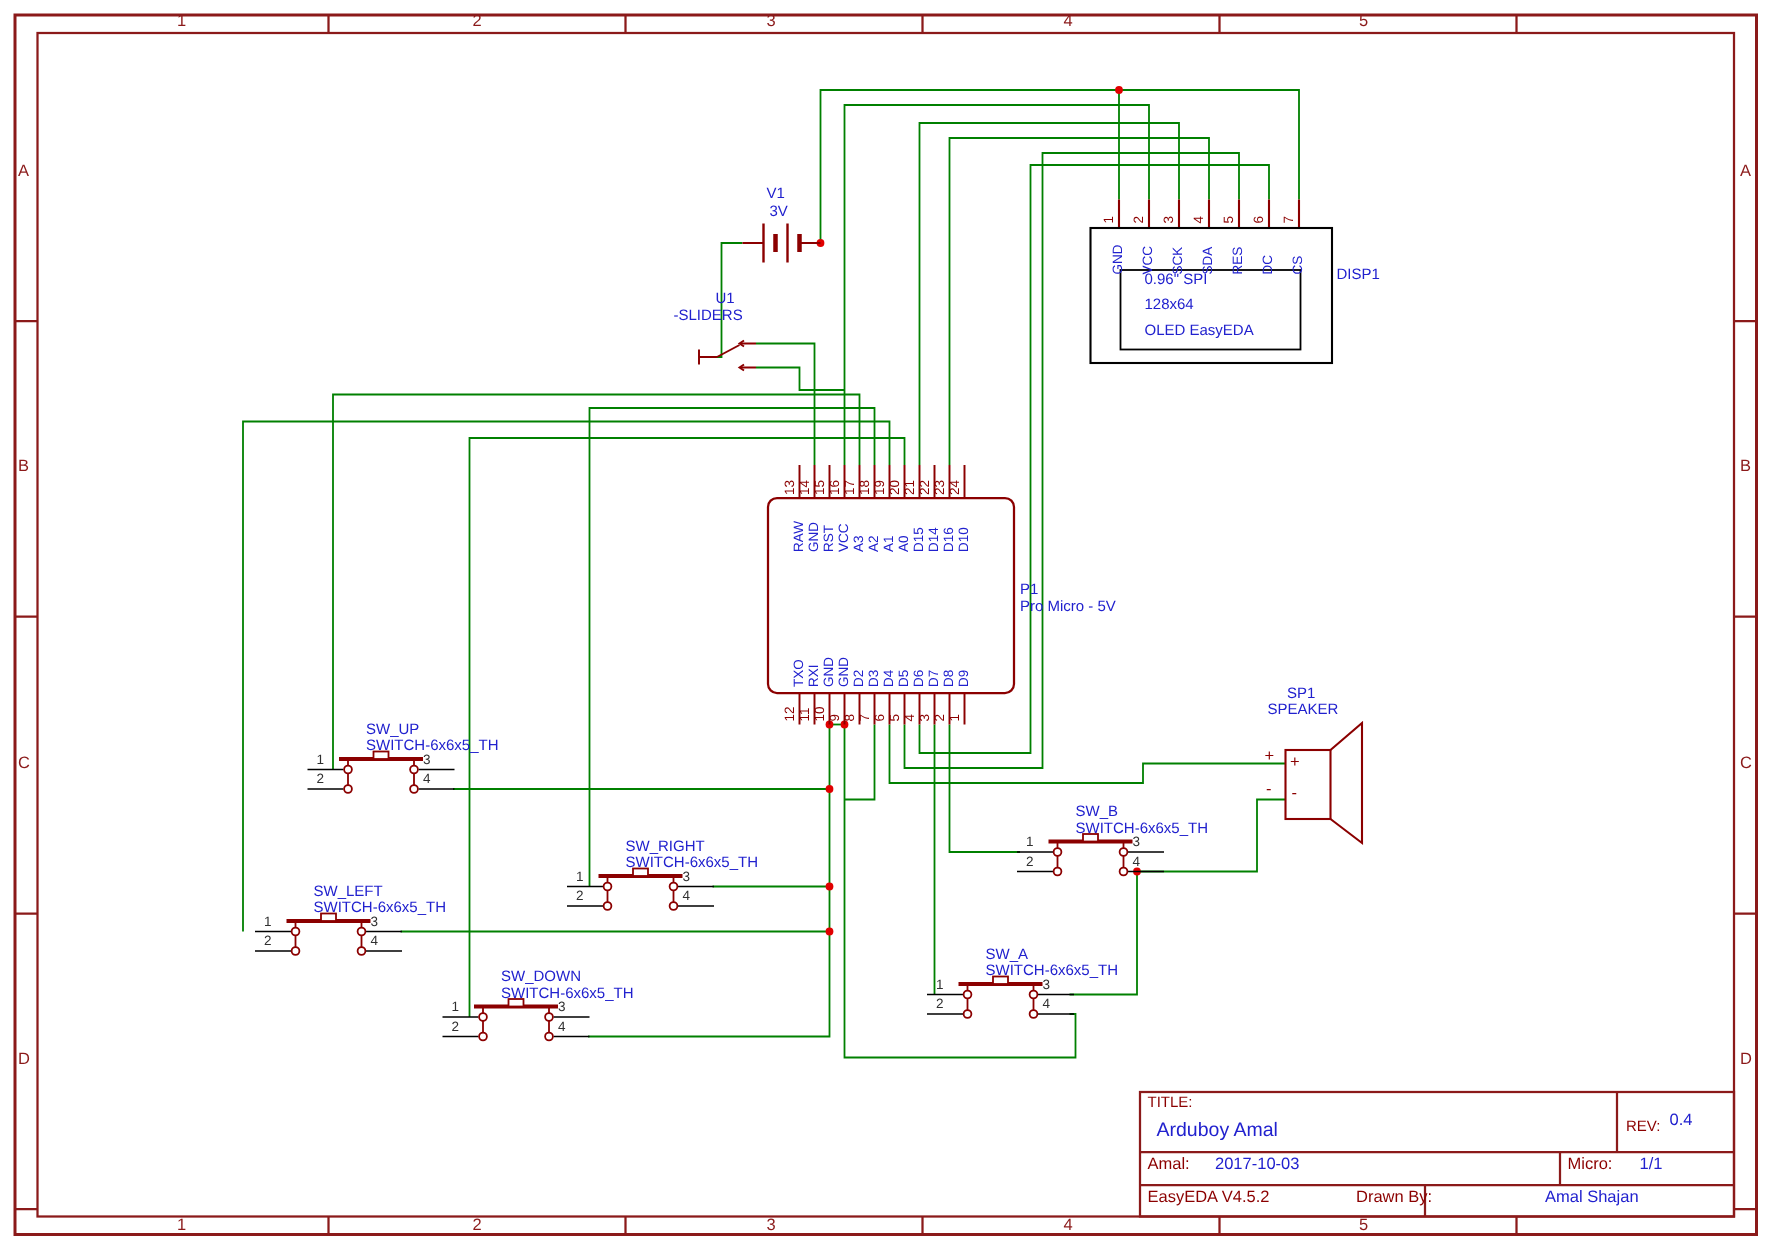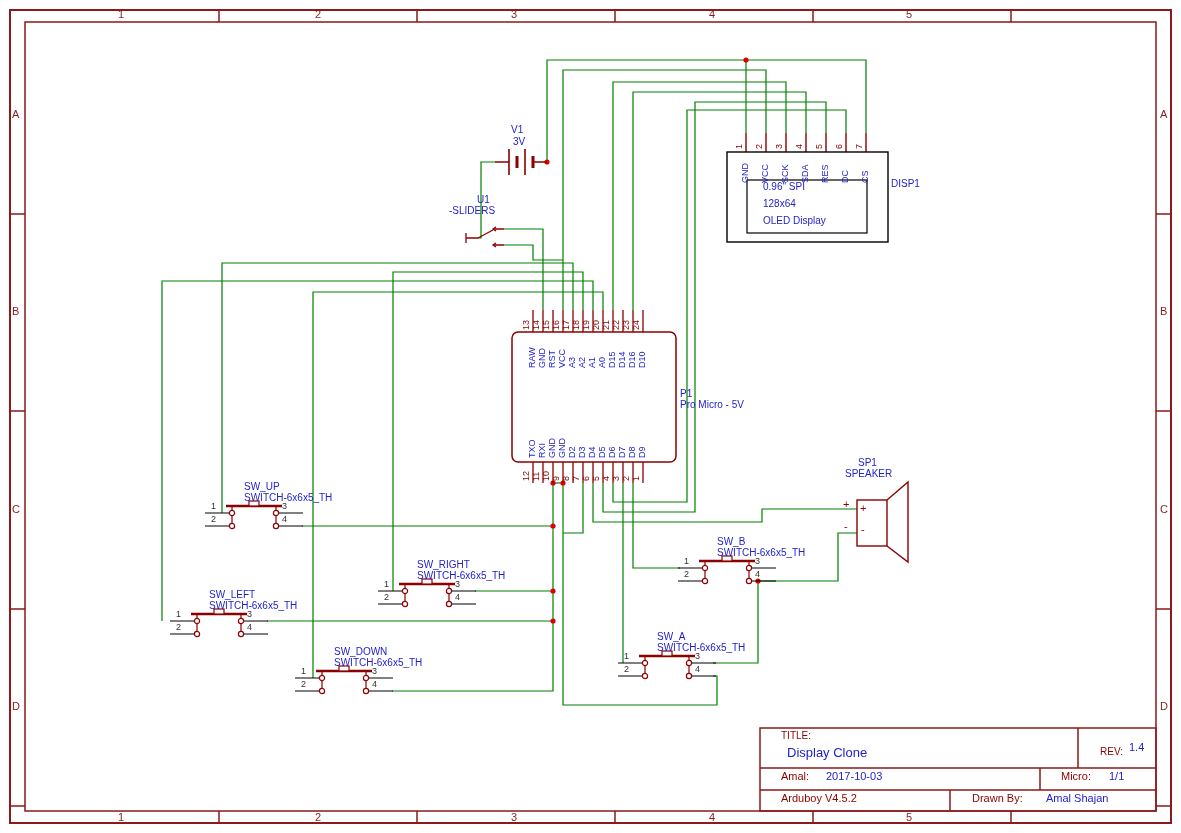--- a/index.html
+++ b/index.html
@@ -5,21 +5,21 @@
   html,body{margin:0;padding:0;background:#fff;}
   #canvas{position:relative;width:1181px;height:833px;background:#ffffff;overflow:hidden;
           font-family:"Liberation Sans",sans-serif;}
   svg{position:absolute;left:0;top:0;}
   .lab{position:absolute;font:10px "Liberation Sans",sans-serif;line-height:1;white-space:nowrap;}
   .rot{transform:rotate(-90deg);transform-origin:0 0;}
   .blue{color:#2121CE;}
   .maroon{color:#8B0000;}
   .gridred{color:#8B1A1A;}
   .gray{color:#303030;}
-  .tbl{position:absolute;font-family:"Liberation Sans",sans-serif;line-height:1;white-space:nowrap;margin-left:16px;}
+  .tbl{position:absolute;font-family:"Liberation Sans",sans-serif;line-height:1;white-space:nowrap;}
 </style>
 </head>
 <body>
 
 <div id="canvas">
 
 <svg width="1181" height="833" viewBox="0 0 1181 833">
   <defs>
     <g id="tacsw">
       <path d="M-27,0 H-3 M-27,13 H-3 M47,0 H71 M47,13 H71" stroke="#000" stroke-width="1" fill="none"></path>
@@ -153,21 +153,21 @@
       <span class="lab maroon rot" style="left: 795px; top: 149px; font-size: 9px;">4</span>
       <span class="lab blue rot" style="left: 801px; top: 183px; font-size: 9px;">SDA</span>
       <span class="lab maroon rot" style="left: 815px; top: 149px; font-size: 9px;">5</span>
       <span class="lab blue rot" style="left: 821px; top: 183px; font-size: 9px;">RES</span>
       <span class="lab maroon rot" style="left: 835px; top: 149px; font-size: 9px;">6</span>
       <span class="lab blue rot" style="left: 841px; top: 183px; font-size: 9px;">DC</span>
       <span class="lab maroon rot" style="left: 855px; top: 149px; font-size: 9px;">7</span>
       <span class="lab blue rot" style="left: 861px; top: 183px; font-size: 9px;">CS</span>
       <span class="lab blue" style="left: 763px; top: 182px; font-size: 10px;">0.96" SPI</span>
       <span class="lab blue" style="left: 763px; top: 199px; font-size: 10px;">128x64</span>
-      <span class="lab blue" style="left: 763px; top: 216px; font-size: 10px;">OLED Display</span>
+      <span class="lab blue" style="left: 763px; top: 216px; font-size: 10px;">OLED EasyEDA</span>
       <span class="lab blue" style="left: 891px; top: 179px; font-size: 10px;">DISP1</span>
       <span class="lab maroon rot" style="left: 522px; top: 330px; font-size: 9px;">13</span>
       <span class="lab blue rot" style="left: 528px; top: 368px; font-size: 9px;">RAW</span>
       <span class="lab maroon rot" style="left: 532px; top: 330px; font-size: 9px;">14</span>
       <span class="lab blue rot" style="left: 538px; top: 368px; font-size: 9px;">GND</span>
       <span class="lab maroon rot" style="left: 542px; top: 330px; font-size: 9px;">15</span>
       <span class="lab blue rot" style="left: 548px; top: 368px; font-size: 9px;">RST</span>
       <span class="lab maroon rot" style="left: 552px; top: 330px; font-size: 9px;">16</span>
       <span class="lab blue rot" style="left: 558px; top: 368px; font-size: 9px;">VCC</span>
       <span class="lab maroon rot" style="left: 562px; top: 330px; font-size: 9px;">17</span>
@@ -255,25 +255,25 @@
       <span class="lab blue" style="left: 858px; top: 458px; font-size: 10px;">SP1</span>
       <span class="lab blue" style="left: 845px; top: 469px; font-size: 10px;">SPEAKER</span>
       <span class="lab maroon" style="left: 843px; top: 499px; font-size: 11px;">+</span>
       <span class="lab maroon" style="left: 860px; top: 503px; font-size: 11px;">+</span>
       <span class="lab maroon" style="left: 844px; top: 521px; font-size: 11px;">-</span>
       <span class="lab maroon" style="left: 861px; top: 524px; font-size: 11px;">-</span>
     </div>
 
 <div>
   <span class="tbl maroon" style="left:765px;top:731px;font-size:10px">TITLE:</span>
-  <span class="tbl blue" style="left:771px;top:746px;font-size:13px">Display Clone</span>
+  <span class="tbl blue" style="left:771px;top:746px;font-size:13px">Arduboy Amal</span>
   <span class="tbl maroon" style="left:1084px;top:747px;font-size:10px">REV:</span>
-  <span class="tbl blue" style="left:1113px;top:742px;font-size:11px">1.4</span>
+  <span class="tbl blue" style="left:1113px;top:742px;font-size:11px">0.4</span>
   <span class="tbl maroon" style="left:765px;top:771px;font-size:11px">Amal:</span>
   <span class="tbl blue" style="left:810px;top:771px;font-size:11px">2017-10-03</span>
   <span class="tbl maroon" style="left:1045px;top:771px;font-size:11px">Micro:</span>
   <span class="tbl blue" style="left:1093px;top:771px;font-size:11px">1/1</span>
-  <span class="tbl maroon" style="left:765px;top:793px;font-size:11px">Arduboy V4.5.2</span>
-  <span class="tbl maroon" style="left:956px;top:793px;font-size:11px">Drawn By:</span>
+  <span class="tbl maroon" style="left:765px;top:793px;font-size:11px">EasyEDA V4.5.2</span>
+  <span class="tbl maroon" style="left:904px;top:793px;font-size:11px">Drawn By:</span>
   <span class="tbl blue" style="left:1030px;top:793px;font-size:11px">Amal Shajan</span>
 </div>
 
 </div>
 
 </body></html>

